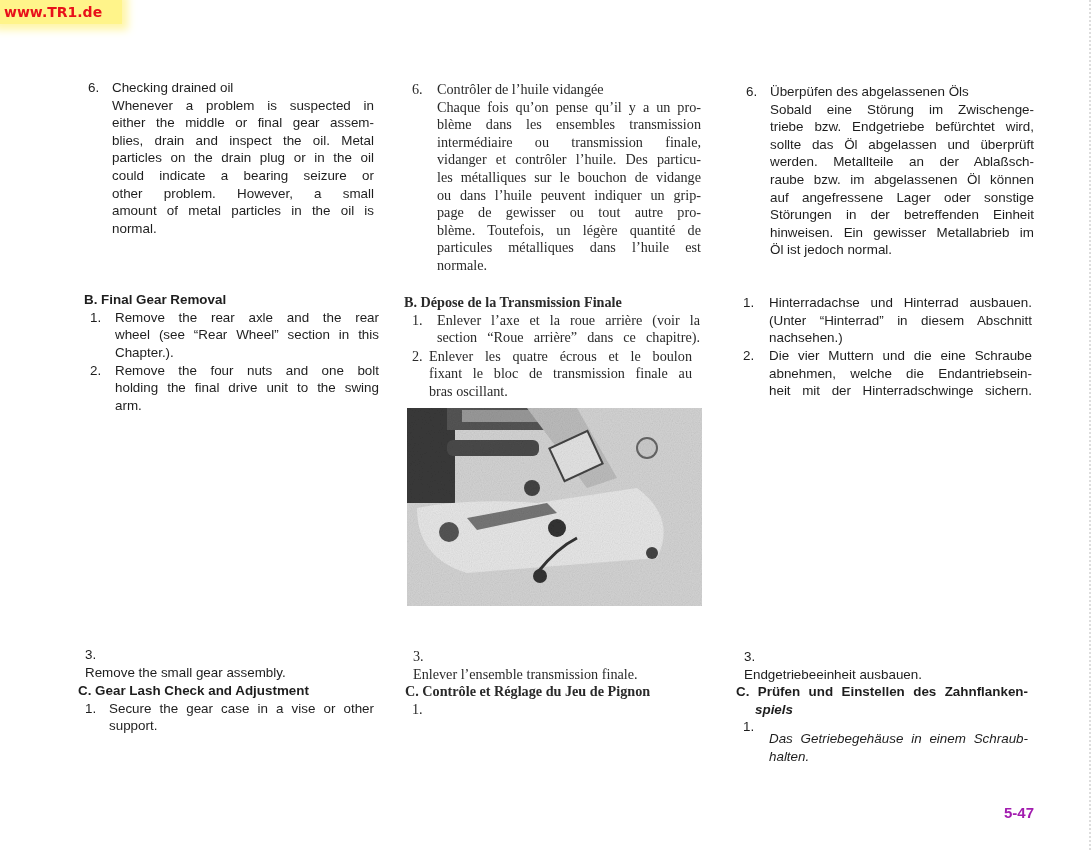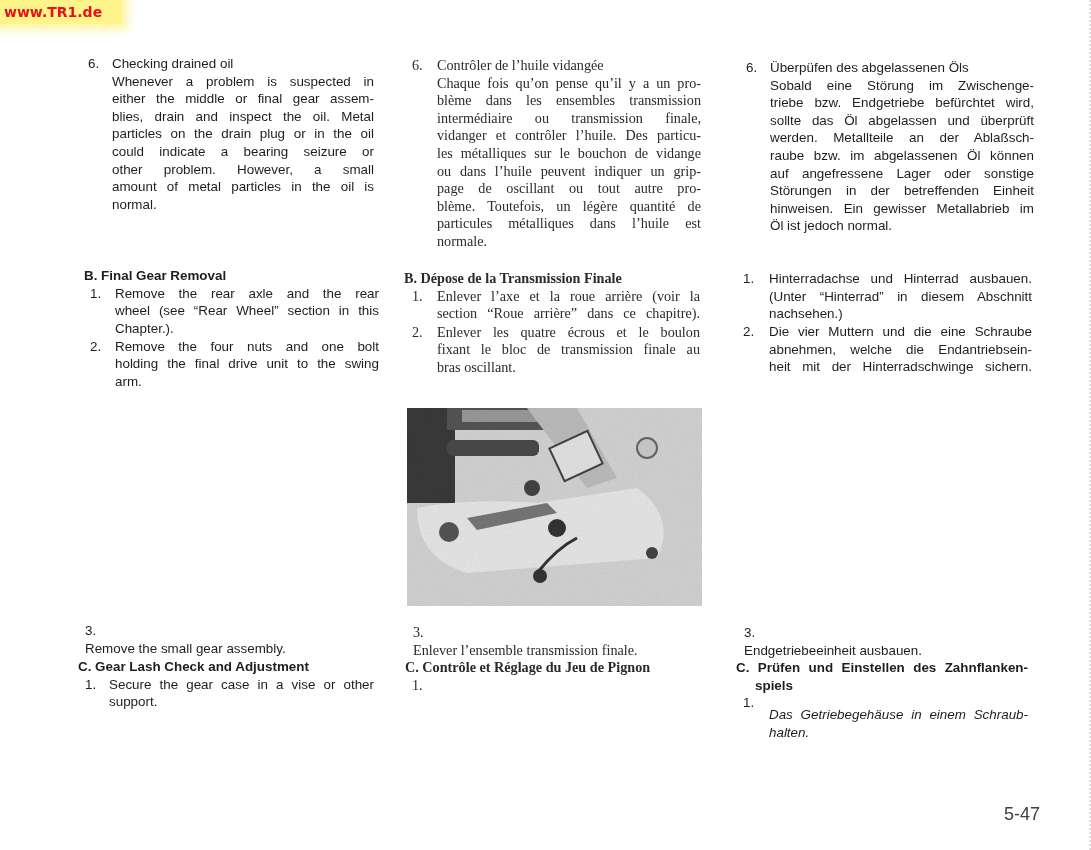--- a/index.html
+++ b/index.html
@@ -9,31 +9,31 @@
   }
   .watermark {
     position: absolute; left: 0; top: 0; width: 118px; height: 24px;
     background: #fff48a; box-shadow: 0 0 8px 6px #fff6a8;
     font-family: "DejaVu Sans", sans-serif; font-weight: bold;
     color: #e8101a; font-size: 14px; line-height: 24px; padding-left: 4px;
   }
   .col { position: absolute; }
   .sans { font-family: "Liberation Sans", sans-serif; font-size: 13.4px; }
   .serif { font-family: "Liberation Serif", serif; font-size: 14.2px; color: #2a2a2a; }
-  .blk { position: absolute; }
+  .blk { position: absolute; margin-top: 24px; }
   .line { height: 17.6px; line-height: 17.6px; white-space: nowrap; }
   .j { text-align: justify; text-align-last: justify; }
   .head { font-weight: bold; }
   .photo {
     position: absolute; left: 407px; top: 408px; width: 295px; height: 198px;
     background: #d8d8d8; overflow: hidden;
   }
   .pagenum {
     position: absolute; left: 1004px; top: 804px;
-    font-family: "Liberation Sans", sans-serif; font-size: 18px; color: #404040;
+    font-family: "Liberation Sans", sans-serif; font-size: 15px; color: #a21caf; font-weight: bold;
   }
   .edge { position: absolute; right: 0; top: 0; width: 2px; height: 850px;
     background: repeating-linear-gradient(#bbb 0 2px, #fff 2px 4px); opacity: .5; }
 </style>
 </head>
 <body>
 
 <div class="watermark">www.TR1.de</div>
 
 <div class="col sans">
@@ -93,39 +93,39 @@
   <div class="blk" style="left:412px; top:57px;">
     <div class="line" style="position:absolute;left:0;top:0;">6.</div>
     <div style="position:absolute;left:25px;top:0;width:264px;">
       <div class="line">Contrôler de l’huile vidangée</div>
       <div class="line j">Chaque fois qu’on pense qu’il y a un pro-</div>
       <div class="line j">blème dans les ensembles transmission</div>
       <div class="line j">intermédiaire ou transmission finale,</div>
       <div class="line j">vidanger et contrôler l’huile. Des particu-</div>
       <div class="line j">les métalliques sur le bouchon de vidange</div>
       <div class="line j">ou dans l’huile peuvent indiquer un grip-</div>
-      <div class="line j">page de oscillant ou tout autre pro-</div>
+      <div class="line j">page de gewisser ou tout autre pro-</div>
       <div class="line j">blème. Toutefois, un légère quantité de</div>
       <div class="line j">particules métalliques dans l’huile est</div>
       <div class="line">normale.</div>
     </div>
   </div>
 
   <div class="blk" style="left:404px; top:270px; width:296px;">
     <div class="line head">B.  Dépose de la Transmission Finale</div>
     <div style="position:relative;height:36px;">
       <div class="line" style="position:absolute;left:8px;top:0;">1.</div>
       <div style="position:absolute;left:33px;top:0;width:263px;">
         <div class="line j">Enlever l’axe et la roue arrière (voir la</div>
         <div class="line j">section “Roue arrière” dans ce chapitre).</div>
       </div>
     </div>
     <div style="position:relative;height:53px;">
       <div class="line" style="position:absolute;left:8px;top:0;">2.</div>
-      <div style="position:absolute;left:33px;top:0;width:263px;">
+      <div style="position:absolute;left:25px;top:0;width:263px;">
         <div class="line j">Enlever les quatre écrous et le boulon</div>
         <div class="line j">fixant le bloc de transmission finale au</div>
         <div class="line">bras oscillant.</div>
       </div>
     </div>
   </div>
 
   <div class="blk" style="left:413px; top:624px;">
     <span class="line" style="display:inline-block;width:25px;">3.</span><span class="line">Enlever l’ensemble transmission finale.</span>
   </div>
@@ -173,21 +173,21 @@
       </div>
     </div>
   </div>
 
   <div class="blk" style="left:744px; top:624px;">
     <span class="line" style="display:inline-block;width:25px;">3.</span><span class="line">Endgetriebeeinheit ausbauen.</span>
   </div>
 
   <div class="blk" style="left:736px; top:659px; width:298px;">
     <div class="line head j" style="width:292px;">C.  Prüfen und Einstellen des Zahnflanken-</div>
-    <div class="line head" style="padding-left:19px;">spiels</div>
+    <div class="line head" style="padding-left:19px;font-style:italic;">spiels</div>
     <div style="position:relative;height:53px;">
       <div class="line" style="position:absolute;left:7px;top:0;">1.</div>
       <div style="position:absolute;left:33px;top:12px;width:259px;font-style:italic;">
         <div class="line j">Das Getriebegehäuse in einem Schraub-</div>
         <div class="line">halten.</div>
       </div>
     </div>
   </div>
 </div>
 

